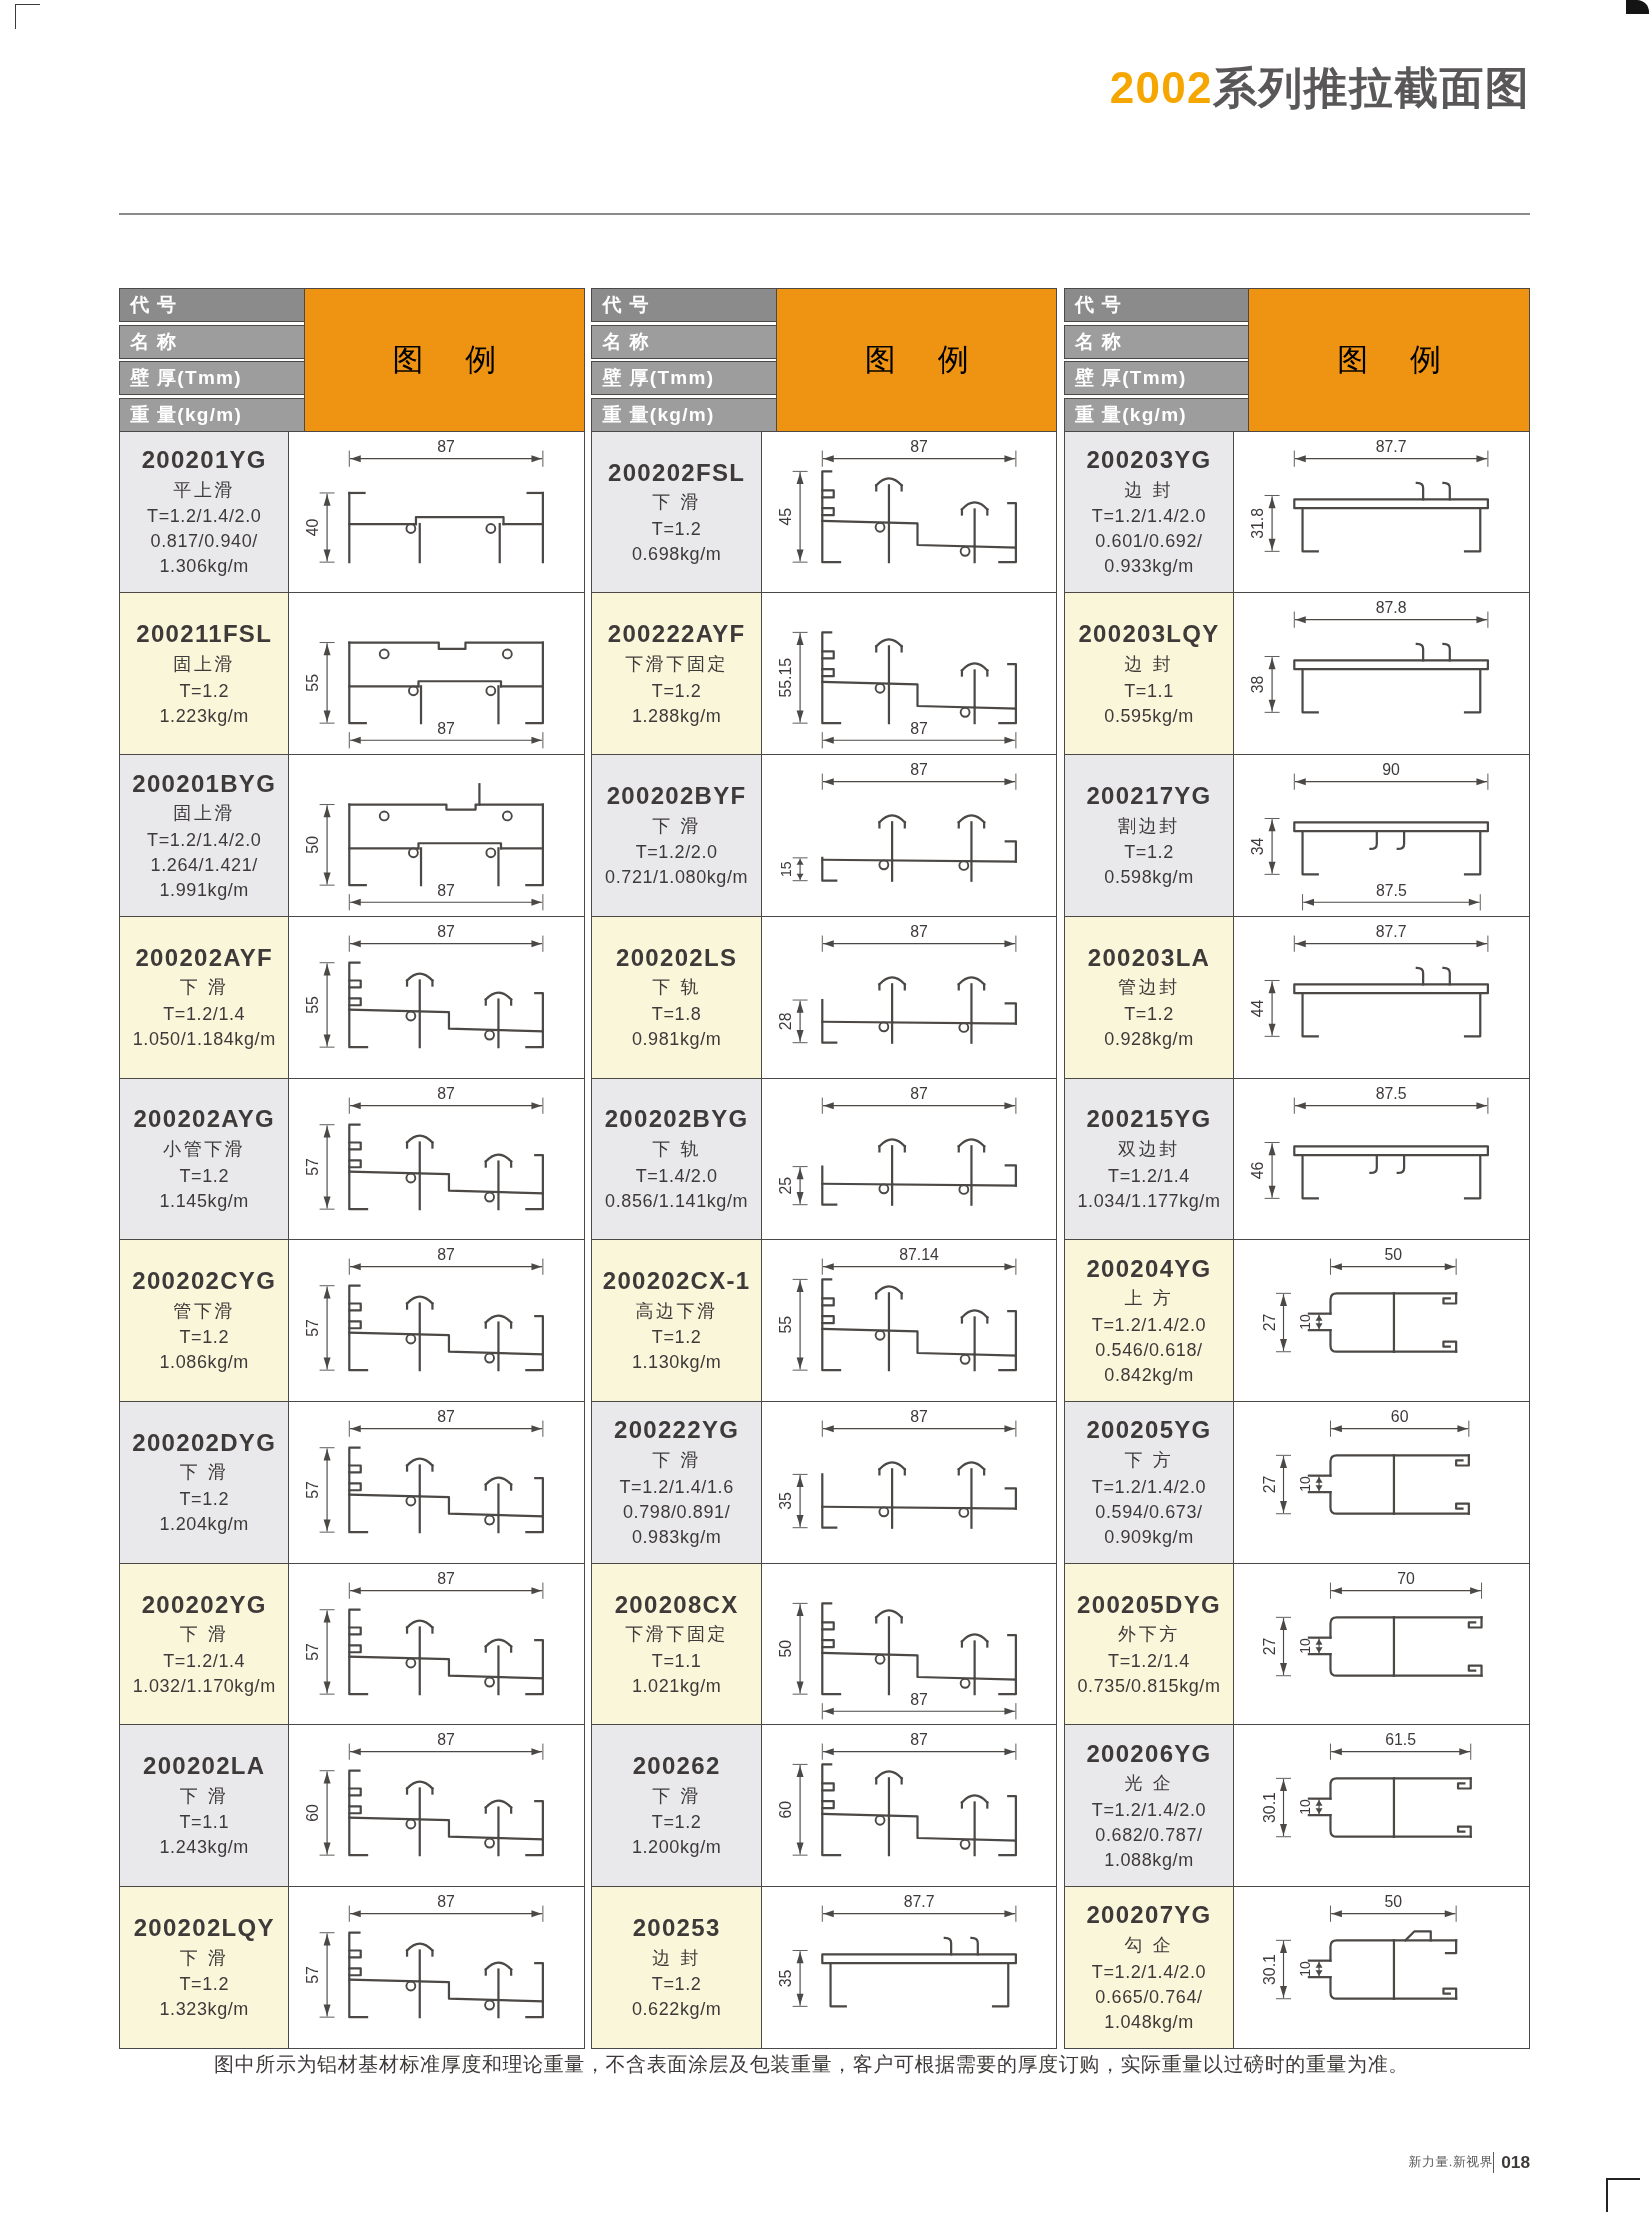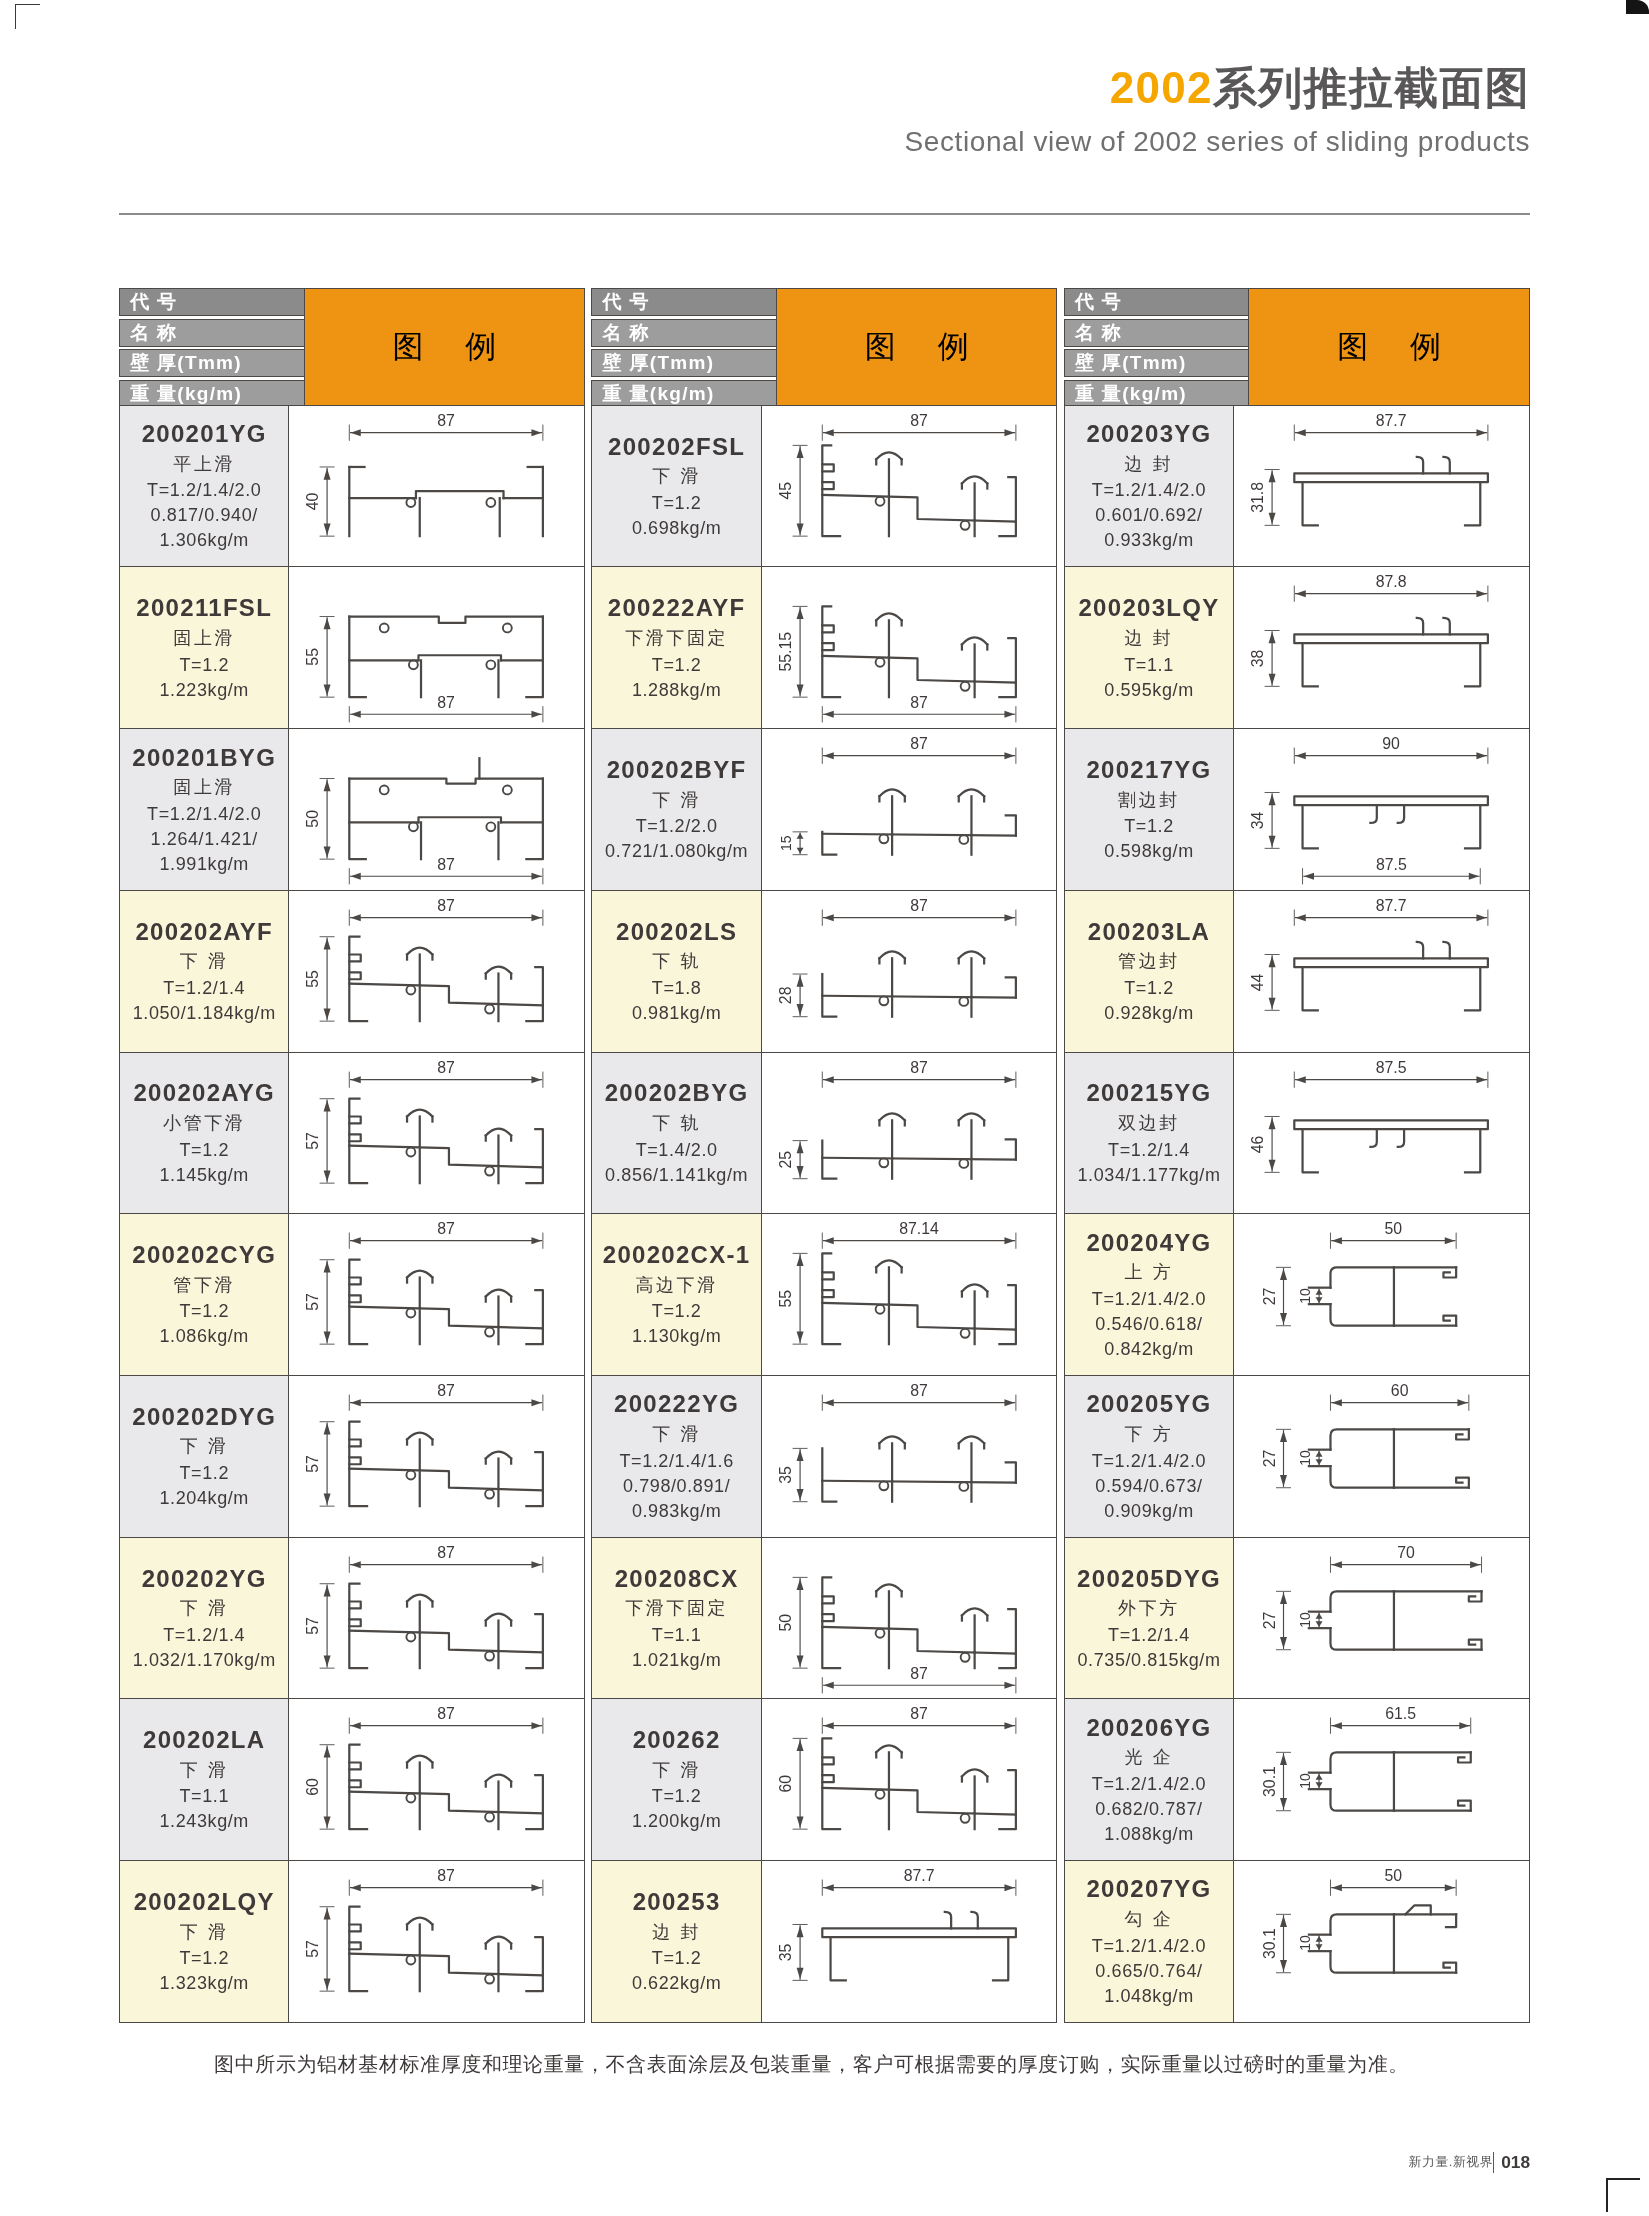--- a/index.html
+++ b/index.html
@@ -11,21 +11,21 @@
   .mark-br{position:absolute;right:9px;bottom:3.8px;width:32px;height:32px;border-left:2.6px solid #222;border-top:2.6px solid #222;}
   
   .titlebar{position:absolute;top:59px;right:119px;text-align:right;}
   .title-zh{font-size:44px;font-weight:bold;letter-spacing:1.3px;color:#595757;}
   .title-zh .hl{color:#F5A600;}
   .subtitle{margin-top:7.7px;font-size:28px;color:#717071;letter-spacing:0.6px;}
   .rule{position:absolute;left:119px;top:213px;width:1411px;height:1.9px;background:#8a8a8a;}
   
   .table{position:absolute;left:119px;top:288px;width:1411px;display:flex;gap:6.4px;}
   .colgroup{width:466px;display:flex;flex-direction:column;}
-  .colheader{display:flex;height:118px;justify-content:space-between;}
+  .colheader{display:flex;height:144px;justify-content:space-between;}
   .hdrbars{width:186px;display:flex;flex-direction:column;gap:2.6px;box-sizing:border-box;}
   .hdrbar{flex:1;background:#9D9D9E;border:1.3px solid #4B4846;box-sizing:border-box;color:#fff;
           font-weight:bold;font-size:19px;display:flex;align-items:center;padding-left:10.2px;letter-spacing:1.3px;}
   .hdrbar.first{background:#8B8B8C;}
   .legend{flex:1;margin-left:-1.3px;background:#EE9412;border:1.3px solid #4B4846;box-sizing:border-box;
           display:flex;align-items:center;justify-content:center;font-size:31px;color:#000000;letter-spacing:16.6px;text-indent:16.6px;}
   .row{display:flex;height:163px;margin-top:-1.3px;}
   .tcell{width:186px;border:1.3px solid #4B4846;box-sizing:border-box;display:flex;flex-direction:column;
          justify-content:center;align-items:center;text-align:right;gap:1px;}
   .bg-gray{background:#E9E9EB;}
@@ -45,21 +45,20 @@
 </head>
 <body>
 
 <div class="page">
   <div class="mark-tl"></div>
   <div class="mark-tr"></div>
   <div class="mark-br"></div>
 
   <div class="titlebar">
     <div class="title-zh"><span class="hl">2002</span><span>系列推拉截面图</span></div>
-    <div class="subtitle">Sectional view of 2002 series of sliding products</div>
   </div>
   <div class="rule"></div>
 
   <main class="table" id="table">
       <div class="colgroup">
         <div class="colheader">
           <div class="hdrbars">
             <div class="hdrbar first">代 号</div>
             <div class="hdrbar">名 称</div>
             <div class="hdrbar">壁 厚(Tmm)</div>

